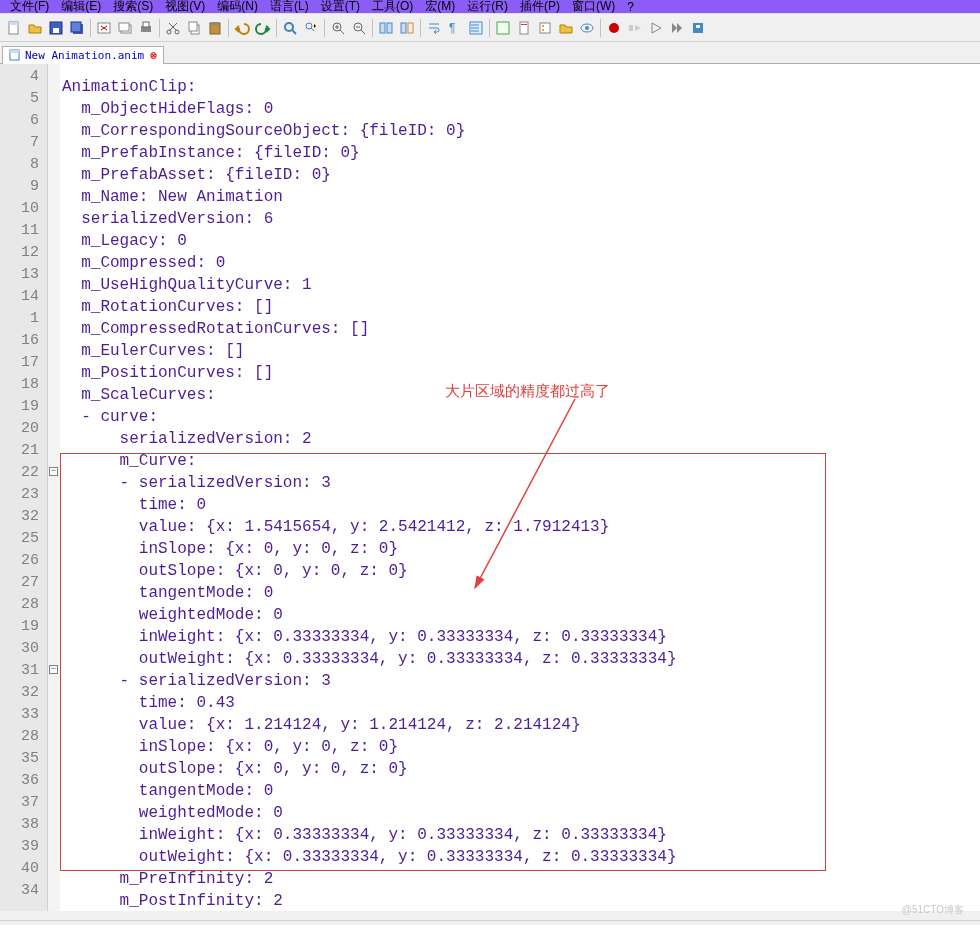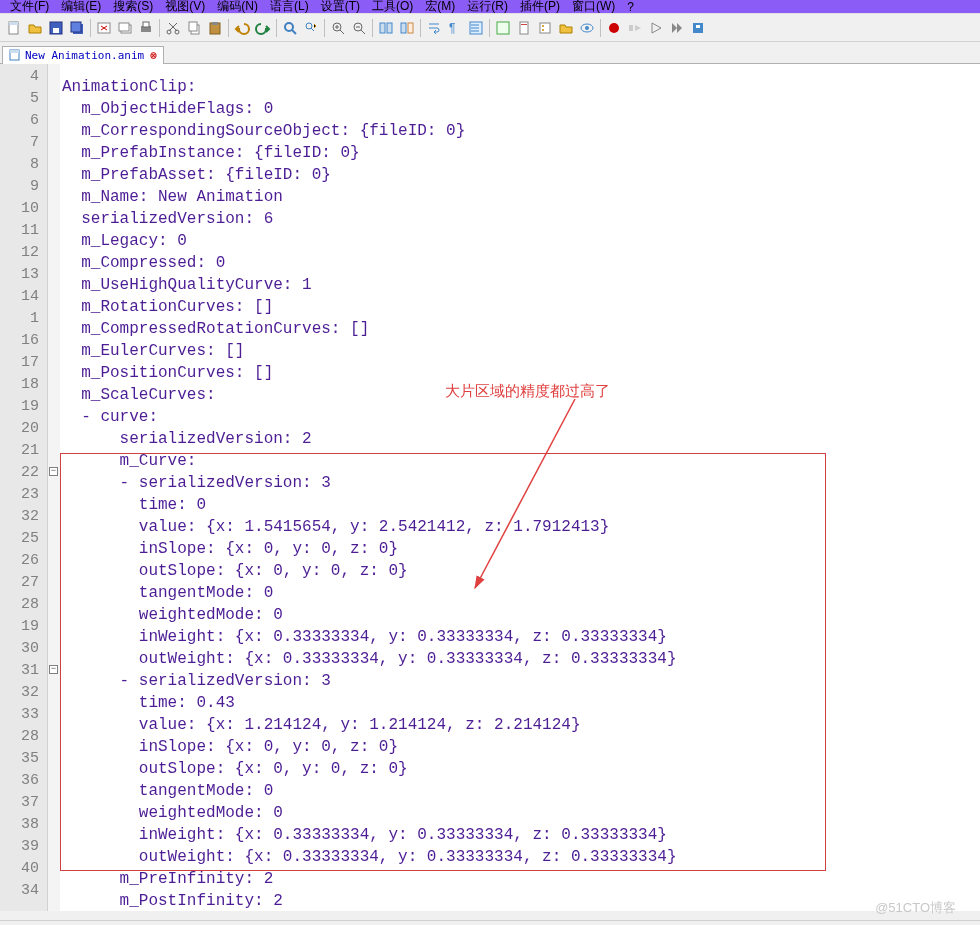--- a/index.html
+++ b/index.html
@@ -150,24 +150,24 @@
   position: absolute;
   bottom: 0;
   left: 0;
   right: 0;
   height: 5px;
   background: #f0f0f0;
   border-top: 1px solid #d0d0d0;
 }
 .watermark {
   position: absolute;
-  right: 24px;
+  right: 16px;
   bottom: 8px;
   color: #c8c8c8;
-  font-size: 13px;
+  font-size: 10px;
   font-family: Arial, sans-serif;
 }
 </style>
 </head>
 <body>
 
 <div class="menubar">
   <span>文件(F)</span>
   <span>编辑(E)</span>
   <span>搜索(S)</span>

